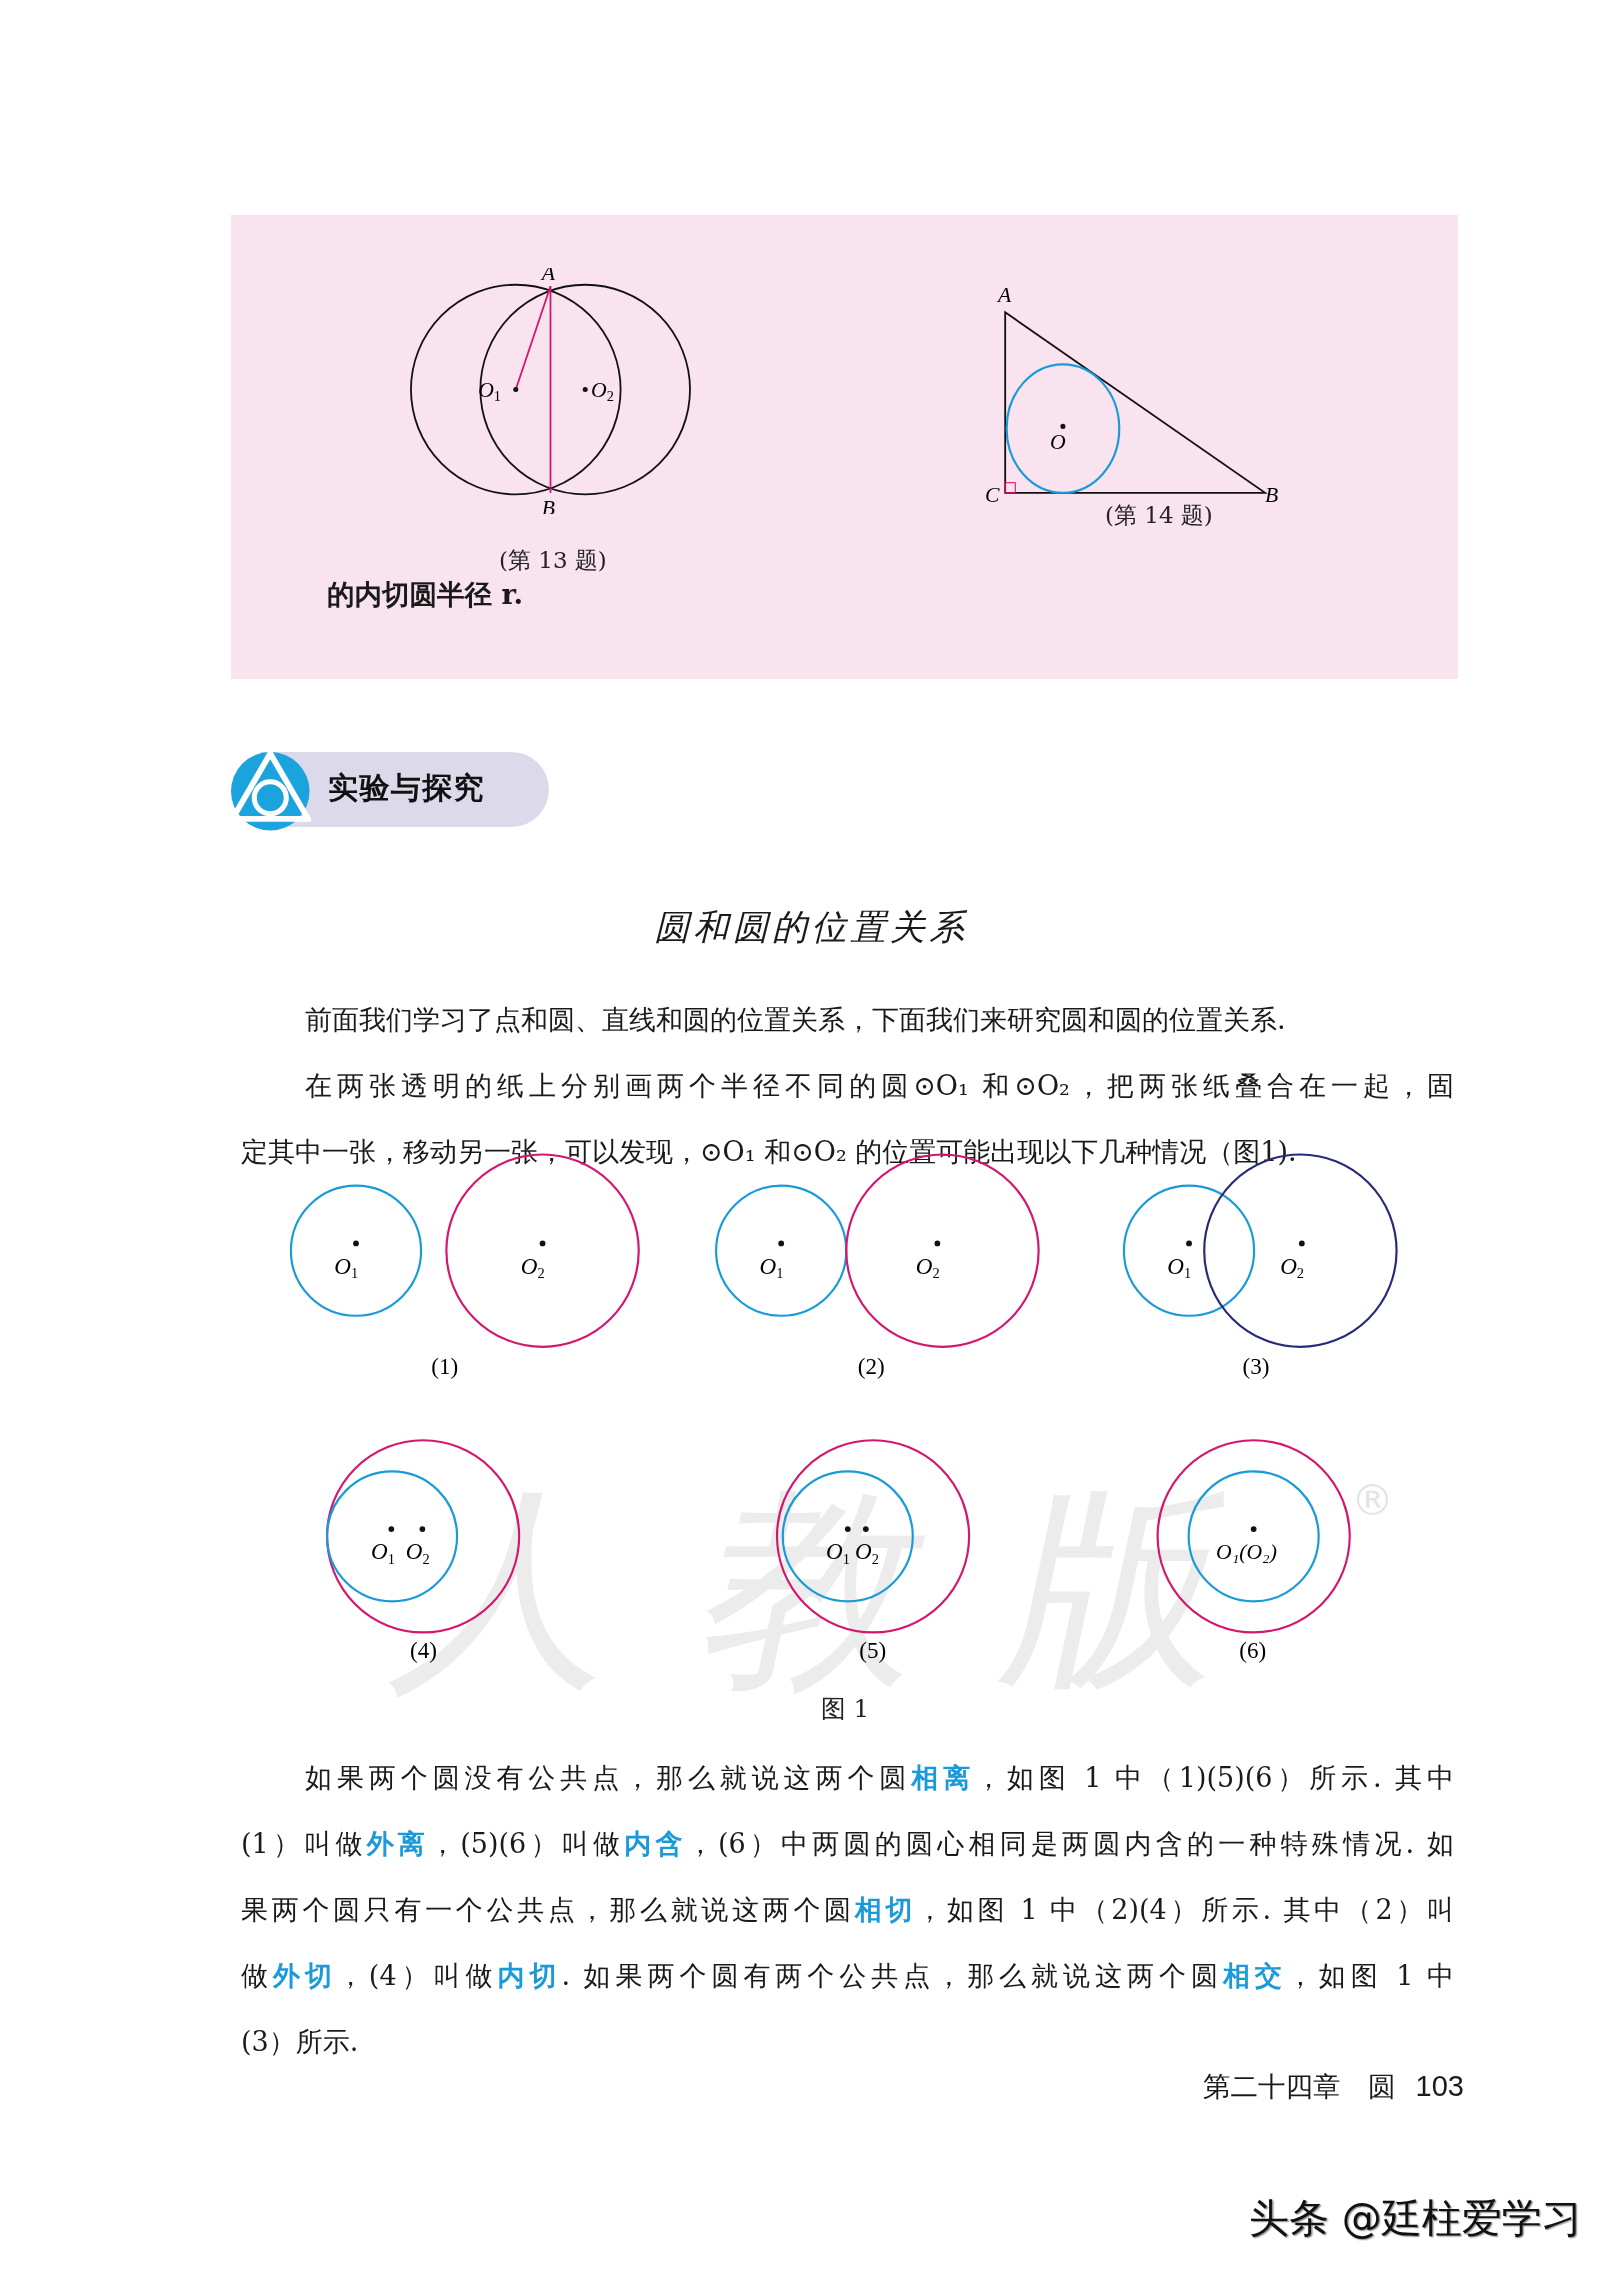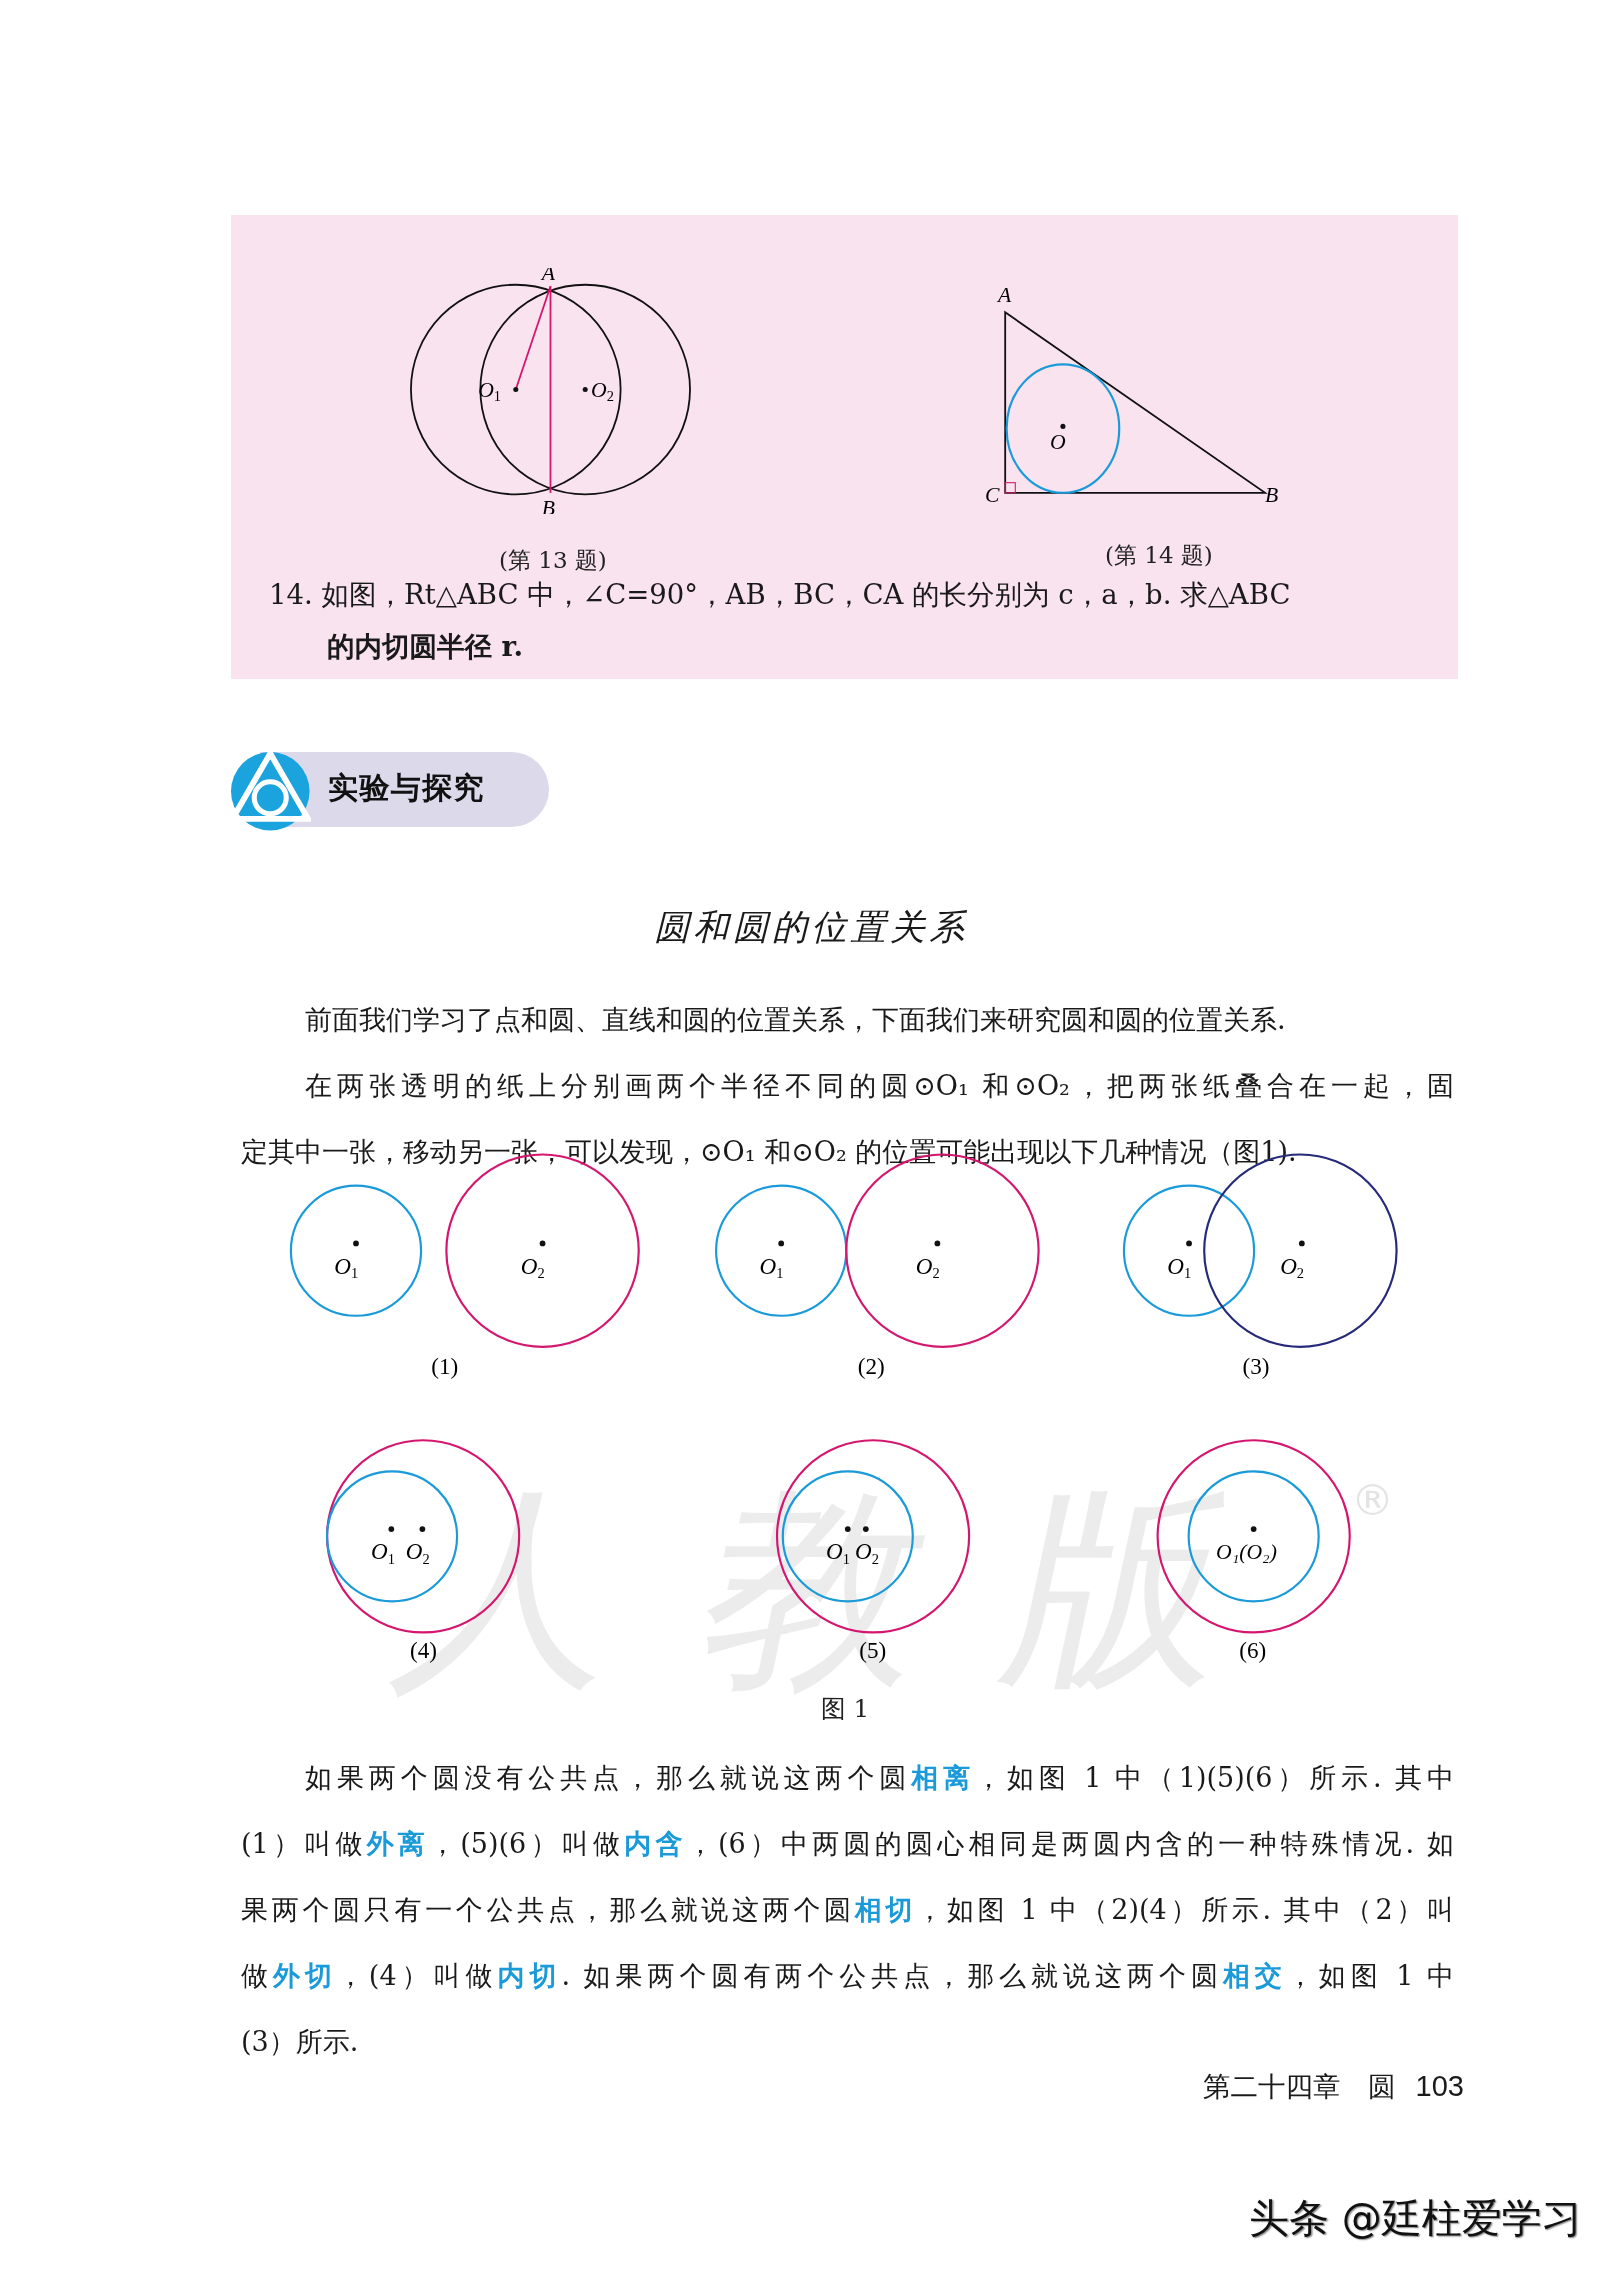--- a/index.html
+++ b/index.html
@@ -48,24 +48,23 @@
 <svg class="abs" style="left:983px;top:282px" width="362" height="231" viewBox="0 0 500 320">
   <polygon points="30,42 390,292 30,292" fill="none" stroke="#111" stroke-width="2.5"></polygon>
   <rect x="30" y="278" width="14" height="14" fill="none" stroke="#d4166f" stroke-width="1.5"></rect>
   <ellipse cx="110" cy="203" rx="78" ry="89" fill="none" stroke="#1a9ad9" stroke-width="3"></ellipse>
   <circle cx="110" cy="200" r="3.5" fill="#111"></circle>
   <text x="20" y="28" font-size="30" font-style="italic">A</text>
   <text x="390" y="305" font-size="30" font-style="italic">B</text>
   <text x="2" y="305" font-size="30" font-style="italic">C</text>
   <text x="92" y="232" font-size="30" font-style="italic">O</text>
 </svg>
-<div class="abs cap" style="left:1105px;top:540px">(第 14 题)</div>
+<div class="abs cap" style="left:1105px;top:500px">(第 14 题)</div>
 
 <div class="abs problem">
-  <span>14. 如图，Rt△ABC 中，∠C=90°，AB，BC，CA 的长分别为 c，a，b. 求△ABC</span>
   <span class="indent">的内切圆半径 r.</span>
 </div>
 
 <div class="abs banner">
   <div class="banner-pill"></div>
   <svg style="position:absolute;left:0;top:0" width="80" height="80" viewBox="0 0 110 110">
     <circle cx="54" cy="54" r="54" fill="#1aa3dc"></circle>
     <polygon points="54,2 106,92 2,92" fill="none" stroke="#fff" stroke-width="8"></polygon>
     <circle cx="54" cy="63" r="22" fill="none" stroke="#fff" stroke-width="7"></circle>
   </svg>

